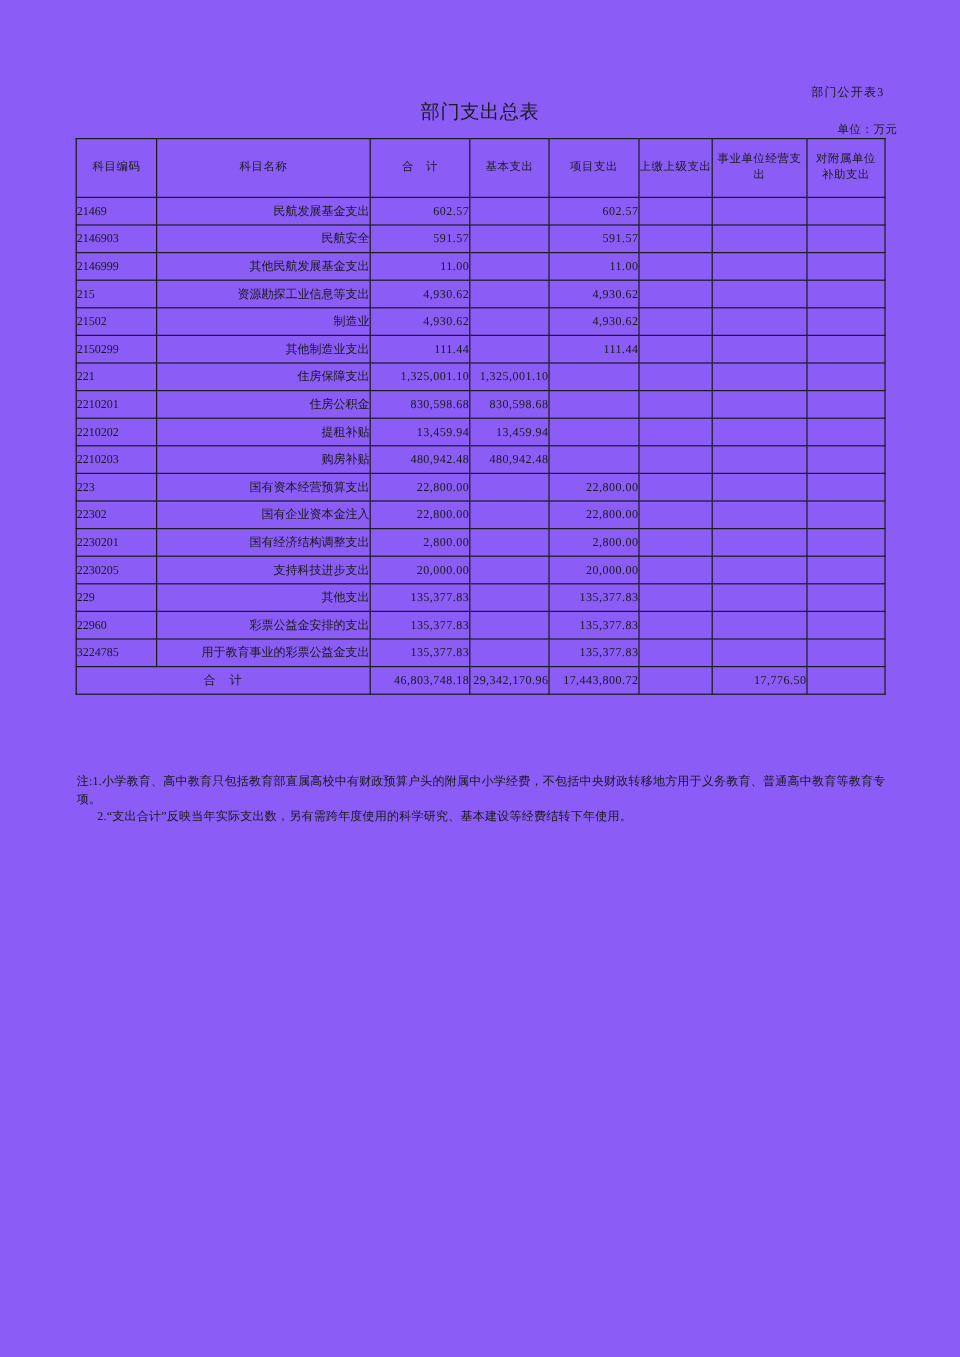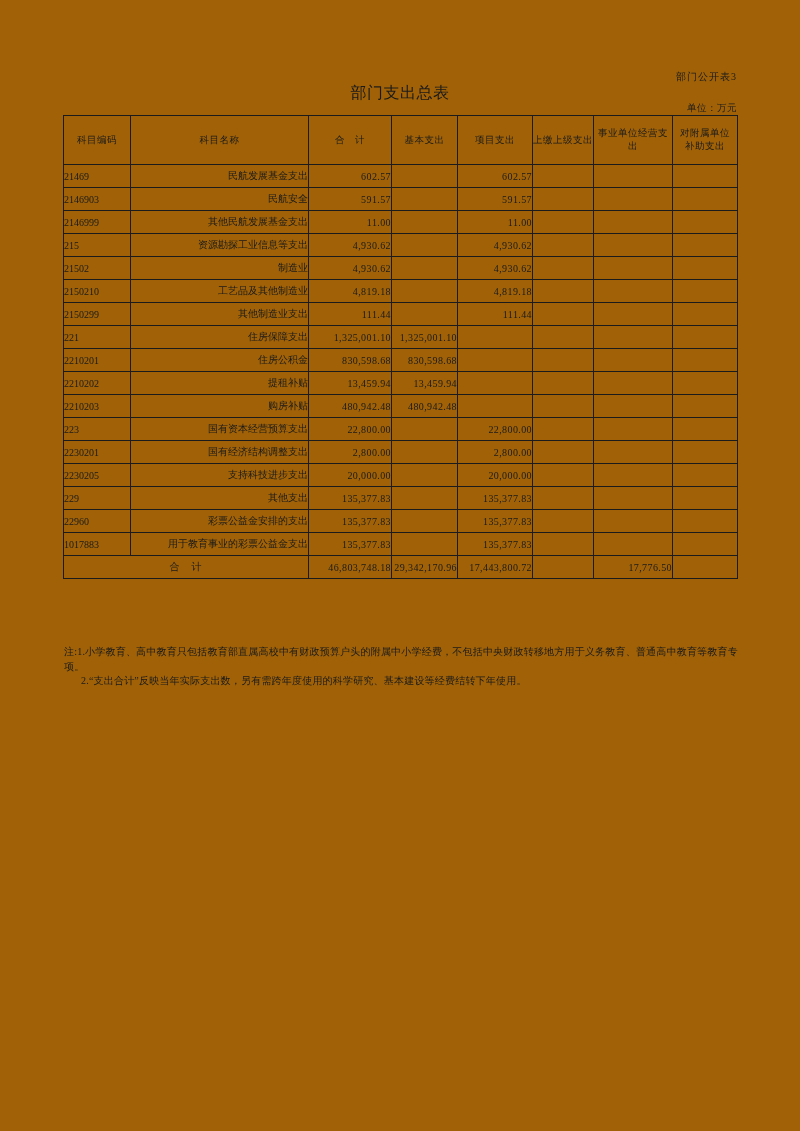--- a/index.html
+++ b/index.html
@@ -5,21 +5,21 @@
   html, body {
     margin: 0;
     padding: 0;
     background: #ffffff;
   }
   .page {
     position: relative;
     width: 800px;
     height: 1131px;
     margin: 0 auto;
-    background: #a16207;
+    background: #8b5cf6;
     color: #1a1a1a;
     font-family: "Liberation Serif", "DejaVu Serif", serif;
     overflow: hidden;
   }
   .corner-label {
     position: absolute;
     top: 70px;
     right: 63px;
     font-size: 10px;
     letter-spacing: 1px;
@@ -32,21 +32,21 @@
     margin: 0;
     text-align: center;
     font-family: "DejaVu Sans", "Liberation Sans", sans-serif;
     font-size: 16px;
     font-weight: normal;
     letter-spacing: 0.5px;
   }
   .unit-label {
     position: absolute;
     top: 102px;
-    right: 63px;
+    right: 52px;
     font-size: 9.5px;
     letter-spacing: 0.5px;
   }
   table.main-table {
     position: absolute;
     top: 115px;
     left: 63px;
     width: 674px;
     border-collapse: collapse;
     table-layout: fixed;
@@ -189,30 +189,20 @@
           <td class="cell-code cell-num-font lvl1">21502</td>
           <td class="cell-name lvl1">制造业</td>
           <td class="cell-num">4,930.62</td>
           <td class="cell-num"></td>
           <td class="cell-num">4,930.62</td>
           <td class="cell-num"></td>
           <td class="cell-num"></td>
           <td class="cell-num"></td>
         </tr>
         <tr>
-          <td class="cell-code cell-num-font lvl2">2150210</td>
-          <td class="cell-name lvl2">工艺品及其他制造业</td>
-          <td class="cell-num">4,819.18</td>
-          <td class="cell-num"></td>
-          <td class="cell-num">4,819.18</td>
-          <td class="cell-num"></td>
-          <td class="cell-num"></td>
-          <td class="cell-num"></td>
-        </tr>
-        <tr>
           <td class="cell-code cell-num-font lvl2">2150299</td>
           <td class="cell-name lvl2">其他制造业支出</td>
           <td class="cell-num">111.44</td>
           <td class="cell-num"></td>
           <td class="cell-num">111.44</td>
           <td class="cell-num"></td>
           <td class="cell-num"></td>
           <td class="cell-num"></td>
         </tr>
         <tr>
@@ -259,20 +249,30 @@
           <td class="cell-code cell-num-font lvl0">223</td>
           <td class="cell-name lvl0">国有资本经营预算支出</td>
           <td class="cell-num">22,800.00</td>
           <td class="cell-num"></td>
           <td class="cell-num">22,800.00</td>
           <td class="cell-num"></td>
           <td class="cell-num"></td>
           <td class="cell-num"></td>
         </tr>
         <tr>
+          <td class="cell-code cell-num-font lvl1">22302</td>
+          <td class="cell-name lvl1">国有企业资本金注入</td>
+          <td class="cell-num">22,800.00</td>
+          <td class="cell-num"></td>
+          <td class="cell-num">22,800.00</td>
+          <td class="cell-num"></td>
+          <td class="cell-num"></td>
+          <td class="cell-num"></td>
+        </tr>
+        <tr>
           <td class="cell-code cell-num-font lvl2">2230201</td>
           <td class="cell-name lvl2">国有经济结构调整支出</td>
           <td class="cell-num">2,800.00</td>
           <td class="cell-num"></td>
           <td class="cell-num">2,800.00</td>
           <td class="cell-num"></td>
           <td class="cell-num"></td>
           <td class="cell-num"></td>
         </tr>
         <tr>
@@ -299,21 +299,21 @@
           <td class="cell-code cell-num-font lvl1">22960</td>
           <td class="cell-name lvl1">彩票公益金安排的支出</td>
           <td class="cell-num">135,377.83</td>
           <td class="cell-num"></td>
           <td class="cell-num">135,377.83</td>
           <td class="cell-num"></td>
           <td class="cell-num"></td>
           <td class="cell-num"></td>
         </tr>
         <tr>
-          <td class="cell-code cell-num-font lvl2">1017883</td>
+          <td class="cell-code cell-num-font lvl2">3224785</td>
           <td class="cell-name lvl2">用于教育事业的彩票公益金支出</td>
           <td class="cell-num">135,377.83</td>
           <td class="cell-num"></td>
           <td class="cell-num">135,377.83</td>
           <td class="cell-num"></td>
           <td class="cell-num"></td>
           <td class="cell-num"></td>
         </tr>
         <tr class="total-row">
           <td colspan="2" class="total-label-cell">合　计</td>

